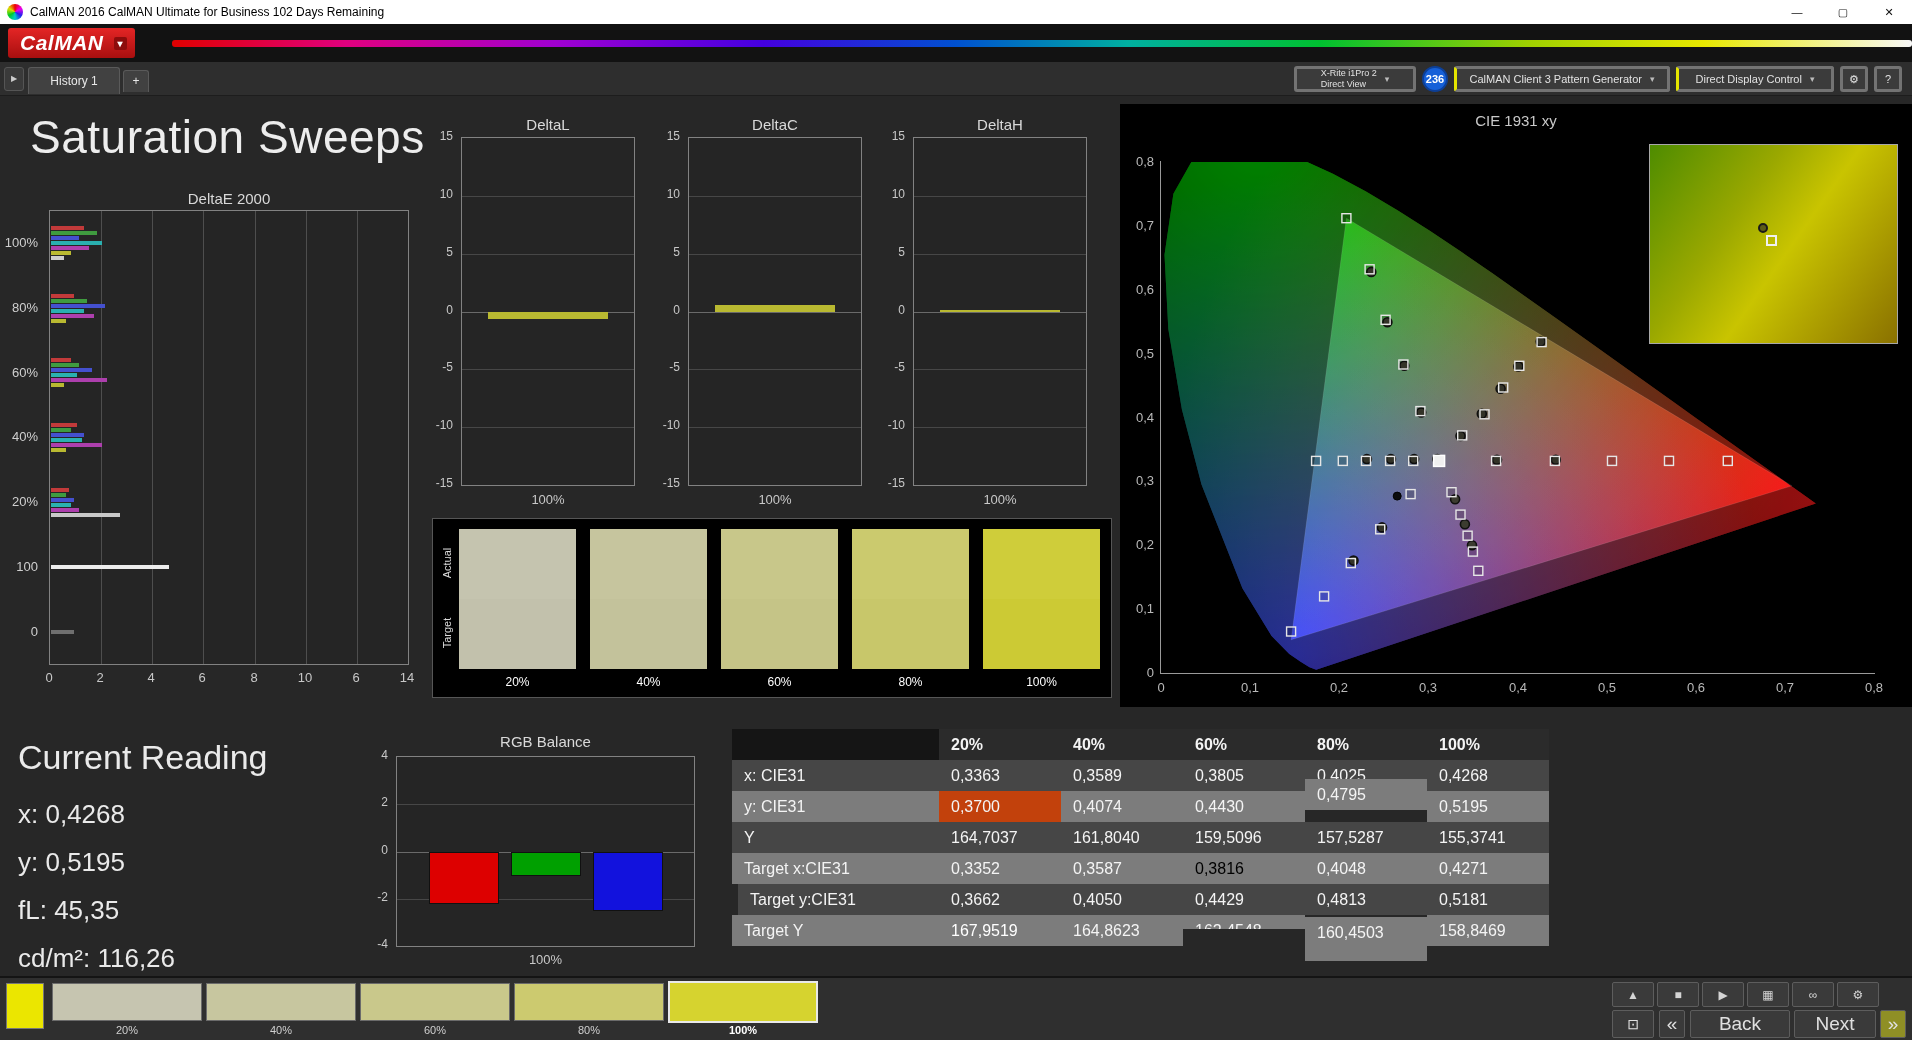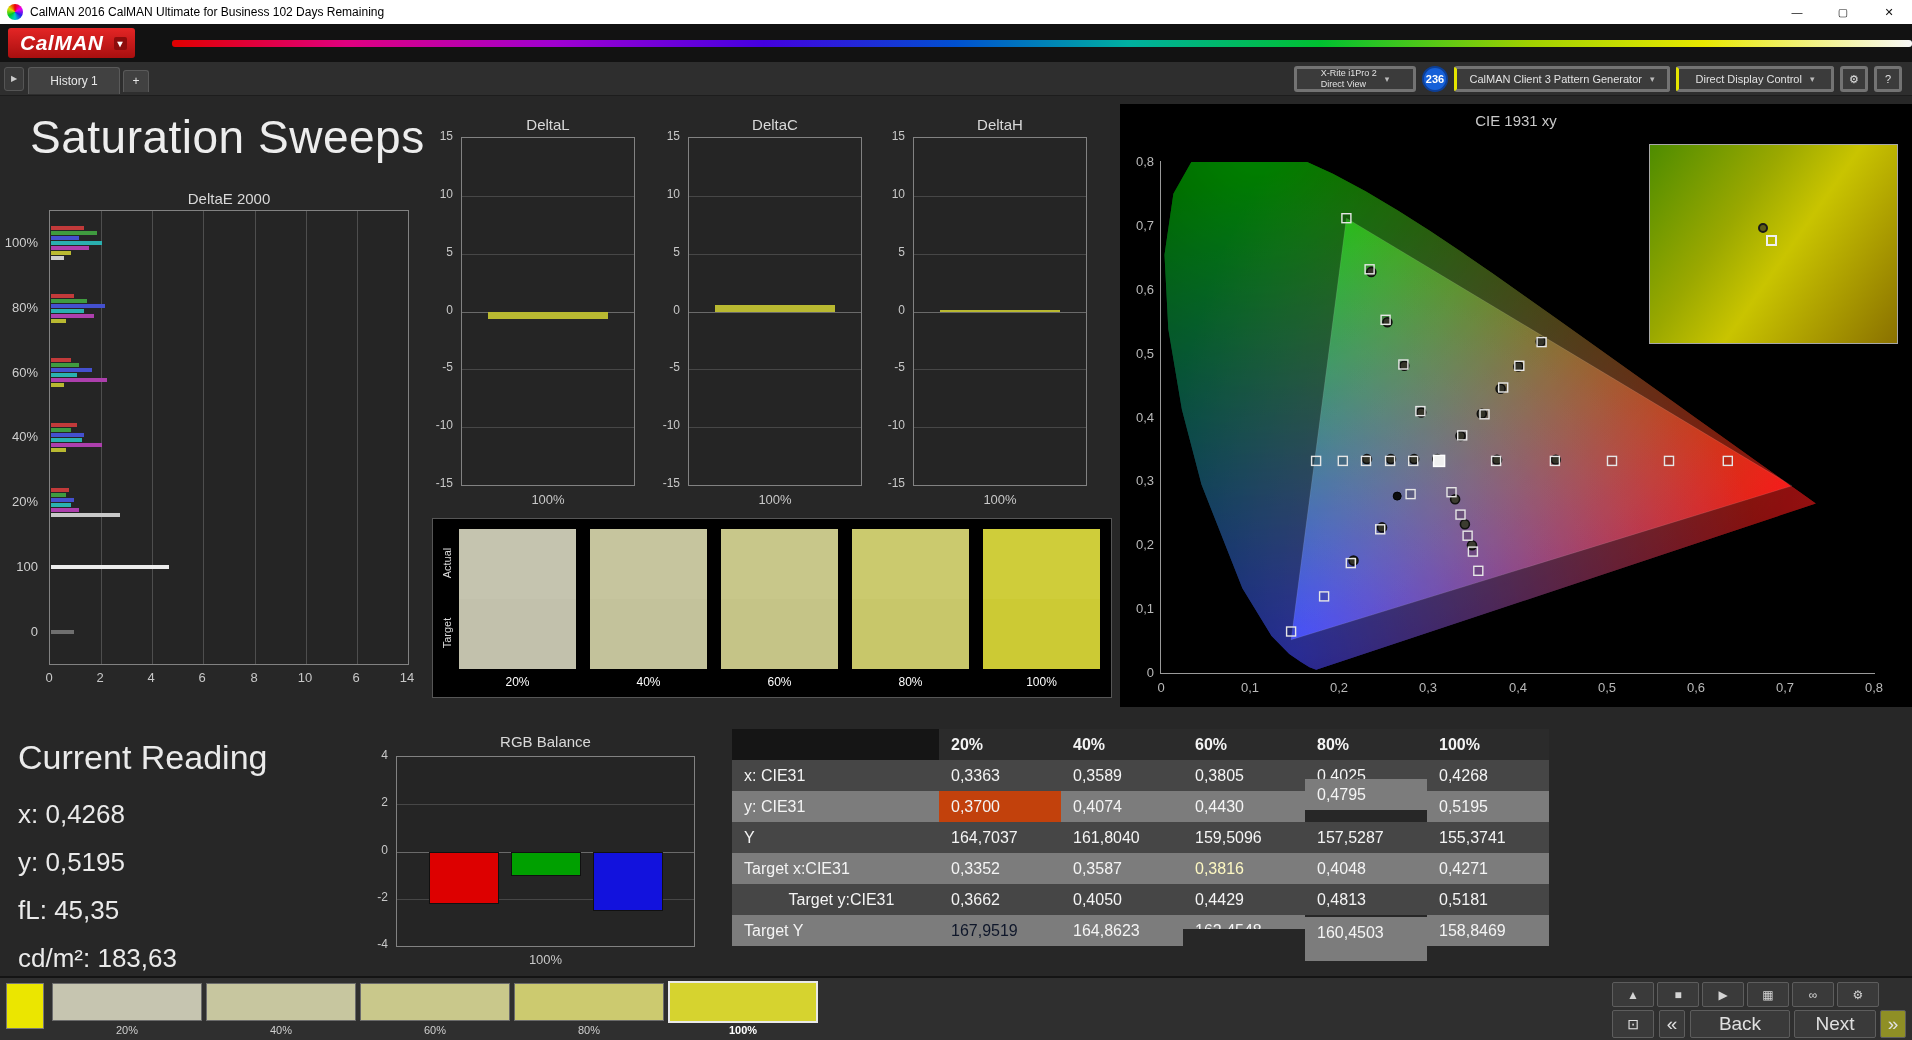--- a/index.html
+++ b/index.html
@@ -357,21 +357,21 @@
     <div class="m-circle"></div>
     <div class="m-square"></div>
   </div>
 </div>
 
 <div class="cr">
   <div class="crt">Current Reading</div>
   <div class="crv">x: 0,4268</div>
   <div class="crv">y: 0,5195</div>
   <div class="crv">fL: 45,35</div>
-  <div class="crv">cd/m²: 183,63</div>
+  <div class="crv">cd/m²: 116,26</div>
 </div>
 
 <div class="chart-title" style="left:396px;top:733px;width:299px">RGB Balance</div>
 <div class="abs" style="left:362px;top:756px;width:30px;height:191px">
     <div style="position: absolute; right: 4px; top: -8px; font-size: 12px; color: rgb(200, 200, 200);">4</div>
     <div style="position: absolute; right: 4px; top: 39px; font-size: 12px; color: rgb(200, 200, 200);">2</div>
     <div style="position: absolute; right: 4px; top: 87px; font-size: 12px; color: rgb(200, 200, 200);">0</div>
     <div style="position: absolute; right: 4px; top: 134px; font-size: 12px; color: rgb(200, 200, 200);">-2</div>
     <div style="position: absolute; right: 4px; top: 181px; font-size: 12px; color: rgb(200, 200, 200);">-4</div>
   </div>
@@ -406,31 +406,31 @@
     <div style="position: absolute; left: 695px; top: 62px; width: 122px; height: 31px; background: rgb(124, 124, 124); color: rgb(244, 244, 244); font-size: 16px; font-weight: normal; line-height: 31px; padding-left: 12px; overflow: hidden;">0,5195</div>
     <div style="position: absolute; left: 0px; top: 93px; width: 207px; height: 31px; background: rgb(70, 70, 70); color: rgb(244, 244, 244); font-size: 16px; font-weight: normal; line-height: 31px; padding-left: 12px; overflow: hidden;">Y</div>
     <div style="position: absolute; left: 207px; top: 93px; width: 122px; height: 31px; background: rgb(70, 70, 70); color: rgb(244, 244, 244); font-size: 16px; font-weight: normal; line-height: 31px; padding-left: 12px; overflow: hidden;">164,7037</div>
     <div style="position: absolute; left: 329px; top: 93px; width: 122px; height: 31px; background: rgb(70, 70, 70); color: rgb(244, 244, 244); font-size: 16px; font-weight: normal; line-height: 31px; padding-left: 12px; overflow: hidden;">161,8040</div>
     <div style="position: absolute; left: 451px; top: 93px; width: 122px; height: 31px; background: rgb(70, 70, 70); color: rgb(244, 244, 244); font-size: 16px; font-weight: normal; line-height: 31px; padding-left: 12px; overflow: hidden;">159,5096</div>
     <div style="position: absolute; left: 573px; top: 93px; width: 122px; height: 31px; background: rgb(70, 70, 70); color: rgb(244, 244, 244); font-size: 16px; font-weight: normal; line-height: 31px; padding-left: 12px; overflow: hidden;">157,5287</div>
     <div style="position: absolute; left: 695px; top: 93px; width: 122px; height: 31px; background: rgb(70, 70, 70); color: rgb(244, 244, 244); font-size: 16px; font-weight: normal; line-height: 31px; padding-left: 12px; overflow: hidden;">155,3741</div>
     <div style="position: absolute; left: 0px; top: 124px; width: 207px; height: 31px; background: rgb(124, 124, 124); color: rgb(244, 244, 244); font-size: 16px; font-weight: normal; line-height: 31px; padding-left: 12px; overflow: hidden;">Target x:CIE31</div>
     <div style="position: absolute; left: 207px; top: 124px; width: 122px; height: 31px; background: rgb(124, 124, 124); color: rgb(244, 244, 244); font-size: 16px; font-weight: normal; line-height: 31px; padding-left: 12px; overflow: hidden;">0,3352</div>
     <div style="position: absolute; left: 329px; top: 124px; width: 122px; height: 31px; background: rgb(124, 124, 124); color: rgb(244, 244, 244); font-size: 16px; font-weight: normal; line-height: 31px; padding-left: 12px; overflow: hidden;">0,3587</div>
-    <div style="position: absolute; left: 451px; top: 124px; width: 122px; height: 31px; background: rgb(124, 124, 124); color: #fef9c3; font-size: 16px; font-weight: normal; line-height: 31px; padding-left: 12px; overflow: hidden;">0,3816</div>
+    <div style="position: absolute; left: 451px; top: 124px; width: 122px; height: 31px; background: rgb(124, 124, 124); color: #000000; font-size: 16px; font-weight: normal; line-height: 31px; padding-left: 12px; overflow: hidden;">0,3816</div>
     <div style="position: absolute; left: 573px; top: 124px; width: 122px; height: 31px; background: rgb(124, 124, 124); color: rgb(244, 244, 244); font-size: 16px; font-weight: normal; line-height: 31px; padding-left: 12px; overflow: hidden;">0,4048</div>
     <div style="position: absolute; left: 695px; top: 124px; width: 122px; height: 31px; background: rgb(124, 124, 124); color: rgb(244, 244, 244); font-size: 16px; font-weight: normal; line-height: 31px; padding-left: 12px; overflow: hidden;">0,4271</div>
-    <div style="position: absolute; left: 0px; top: 155px; width: 207px; height: 31px; background: rgb(70, 70, 70); color: rgb(244, 244, 244); font-size: 16px; font-weight: normal; line-height: 31px; padding-left: 12px; overflow: hidden; text-align: center;">Target y:CIE31</div>
+    <div style="position: absolute; left: 6px; top: 155px; width: 207px; height: 31px; background: rgb(70, 70, 70); color: rgb(244, 244, 244); font-size: 16px; font-weight: normal; line-height: 31px; padding-left: 12px; overflow: hidden;">Target y:CIE31</div>
     <div style="position: absolute; left: 207px; top: 155px; width: 122px; height: 31px; background: rgb(70, 70, 70); color: rgb(244, 244, 244); font-size: 16px; font-weight: normal; line-height: 31px; padding-left: 12px; overflow: hidden;">0,3662</div>
     <div style="position: absolute; left: 329px; top: 155px; width: 122px; height: 31px; background: rgb(70, 70, 70); color: rgb(244, 244, 244); font-size: 16px; font-weight: normal; line-height: 31px; padding-left: 12px; overflow: hidden;">0,4050</div>
     <div style="position: absolute; left: 451px; top: 155px; width: 122px; height: 31px; background: rgb(70, 70, 70); color: rgb(244, 244, 244); font-size: 16px; font-weight: normal; line-height: 31px; padding-left: 12px; overflow: hidden;">0,4429</div>
     <div style="position: absolute; left: 573px; top: 155px; width: 122px; height: 31px; background: rgb(70, 70, 70); color: rgb(244, 244, 244); font-size: 16px; font-weight: normal; line-height: 31px; padding-left: 12px; overflow: hidden;">0,4813</div>
     <div style="position: absolute; left: 695px; top: 155px; width: 122px; height: 31px; background: rgb(70, 70, 70); color: rgb(244, 244, 244); font-size: 16px; font-weight: normal; line-height: 31px; padding-left: 12px; overflow: hidden;">0,5181</div>
     <div style="position: absolute; left: 0px; top: 186px; width: 207px; height: 31px; background: rgb(124, 124, 124); color: rgb(244, 244, 244); font-size: 16px; font-weight: normal; line-height: 31px; padding-left: 12px; overflow: hidden;">Target Y</div>
-    <div style="position: absolute; left: 207px; top: 186px; width: 122px; height: 31px; background: rgb(124, 124, 124); color: #0f172a; font-size: 16px; font-weight: normal; line-height: 31px; padding-left: 12px; overflow: hidden;">167,9519</div>
+    <div style="position: absolute; left: 207px; top: 186px; width: 122px; height: 31px; background: rgb(124, 124, 124); color: #ffffff; font-size: 16px; font-weight: normal; line-height: 31px; padding-left: 12px; overflow: hidden;">167,9519</div>
     <div style="position: absolute; left: 329px; top: 186px; width: 122px; height: 31px; background: rgb(124, 124, 124); color: rgb(244, 244, 244); font-size: 16px; font-weight: normal; line-height: 31px; padding-left: 12px; overflow: hidden;">164,8623</div>
     <div style="position: absolute; left: 451px; top: 186px; width: 122px; height: 14px; background: rgb(124, 124, 124); color: rgb(244, 244, 244); font-size: 16px; font-weight: normal; line-height: 31px; padding-left: 12px; overflow: hidden;">162,4548</div>
     <div style="position: absolute; left: 573px; top: 188px; width: 122px; height: 44px; background: rgb(124, 124, 124); color: rgb(244, 244, 244); font-size: 16px; font-weight: normal; line-height: 31px; padding-left: 12px; overflow: hidden;">160,4503</div>
     <div style="position: absolute; left: 695px; top: 186px; width: 122px; height: 31px; background: rgb(124, 124, 124); color: rgb(244, 244, 244); font-size: 16px; font-weight: normal; line-height: 31px; padding-left: 12px; overflow: hidden;">158,8469</div>
   </div>
 
 <div class="bottombar">
   <div class="abs" style="left: 6px; top: 5px; width: 38px; height: 46px; border: 1px solid rgb(119, 119, 119); background: rgb(235, 230, 0);"></div>
   <div class="bb-btn bb-text" style="left:1612px;top:32px;width:42px;height:28px;font-size:14px;line-height:26px">⊡</div>
   <div class="bb-btn bb-text" style="left:1659px;top:32px;width:26px;height:28px">«</div>

